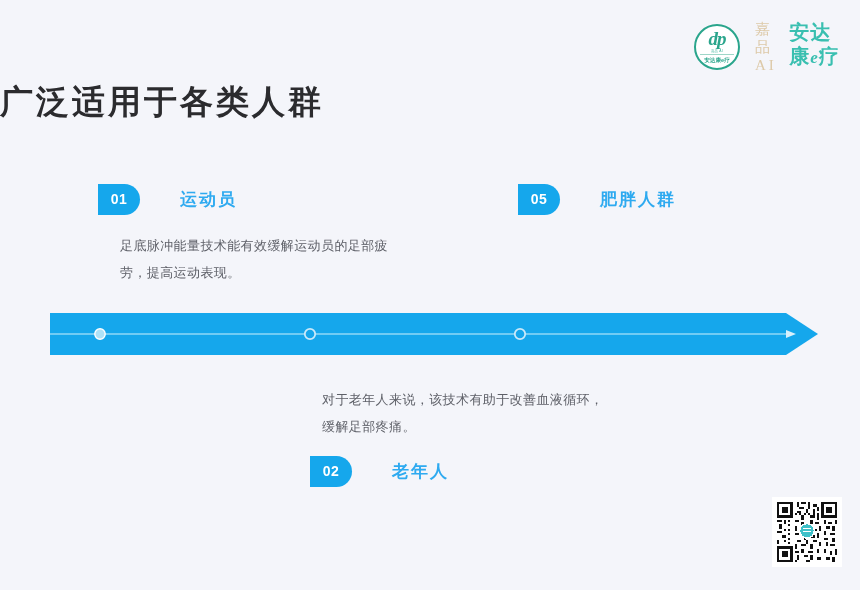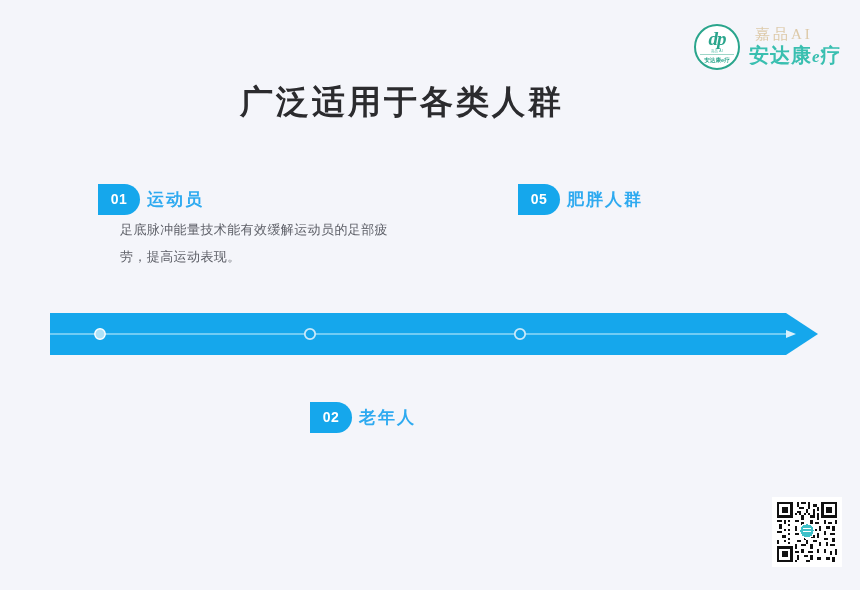--- a/index.html
+++ b/index.html
@@ -70,21 +70,21 @@
     font-size: 5.6px;
     font-weight: bold;
     color: #2aa58c;
     line-height: 8px;
     border-top: 1px solid #9ed6c8;
     padding-top: 1px;
   }
   .logo-words {
     margin-left: 9px;
     display: flex;
-    flex-direction: column;
+    flex-direction: row;
     justify-content: flex-end;
   }
   .logo-line1 {
     font-family: "Liberation Serif", "DejaVu Serif", serif;
     font-size: 15px;
     color: #ddc9a8;
     letter-spacing: 3px;
     line-height: 18px;
     margin-left: 6px;
   }
@@ -100,64 +100,65 @@
     font-style: italic;
     font-size: 17px;
   }
 
   
   #page-title {
     position: absolute;
     top: 80px;
     left: 0;
     width: 804px;
-    text-align: center;
+    text-align: left;
     font-size: 33px;
     font-weight: bold;
     color: #2b2b2e;
     letter-spacing: 3px;
   }
 
   
   .card {
     position: absolute;
     width: 330px;
   }
   #card-01 { left: 98px; top: 182px; }
   #card-03 { left: 518px; top: 182px; }
   #card-02 { left: 310px; top: 386px; }
 
   .card-head {
     display: flex;
     align-items: center;
     height: 34px;
+    gap: 24px;
   }
   .badge {
     width: 42px;
     height: 31px;
     background: #15a7ec;
     border-radius: 0 16px 16px 0;
     color: #ffffff;
     font-size: 14px;
     font-weight: bold;
     display: flex;
     align-items: center;
     justify-content: center;
     letter-spacing: .5px;
     flex: 0 0 auto;
   }
   .card-title {
-    margin-left: 7px;
+    margin-left: 16px;
     font-size: 17px;
     font-weight: bold;
     color: #2eaaf0;
     letter-spacing: 2px;
   }
   .card-body {
-    margin-top: 0;
+    margin-top: 16px;
     margin-left: 22px;
     width: 292px;
     font-size: 13px;
     line-height: 27px;
     color: #5e6068;
     letter-spacing: .4px;
   }
   #card-02 .card-body {
     margin-left: 12px;
     margin-top: 0;
@@ -228,20 +229,21 @@
     <polygon points="0,0 736,0 768,21 736,42 0,42" fill="#15a7ec"></polygon>
     <line x1="0" y1="21" x2="740" y2="21" stroke="#8fd8f7" stroke-width="1.4"></line>
     <polygon points="736,17 746,21 736,25" fill="#d8f0fc"></polygon>
     <circle cx="50" cy="21" r="5.2" fill="#aee2f7" stroke="#ffffff" stroke-width="1.4"></circle>
     <circle cx="260" cy="21" r="5.2" fill="#15a7ec" stroke="#c9e9f9" stroke-width="1.8"></circle>
     <circle cx="470" cy="21" r="5.2" fill="#15a7ec" stroke="#c9e9f9" stroke-width="1.8"></circle>
   </svg>
 </div>
 
 <div class="card" id="card-02">
+  <div class="card-body">对于老年人来说，该技术有助于改善血液循环，缓解足部疼痛。</div>
   <div class="card-head">
     <div class="badge">02</div>
     <div class="card-title">老年人</div>
   </div>
 </div>
 
 <div id="qr-code">
   <svg width="64" height="64" viewBox="0 0 29 29" shape-rendering="crispEdges" xmlns="http://www.w3.org/2000/svg">
     <rect width="29" height="29" fill="#ffffff"></rect>
     <g fill="#111111">

